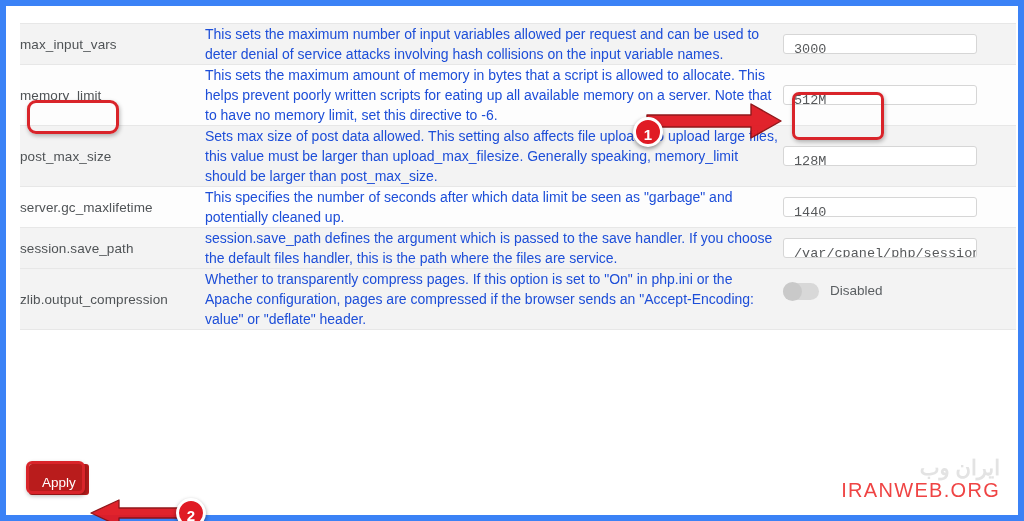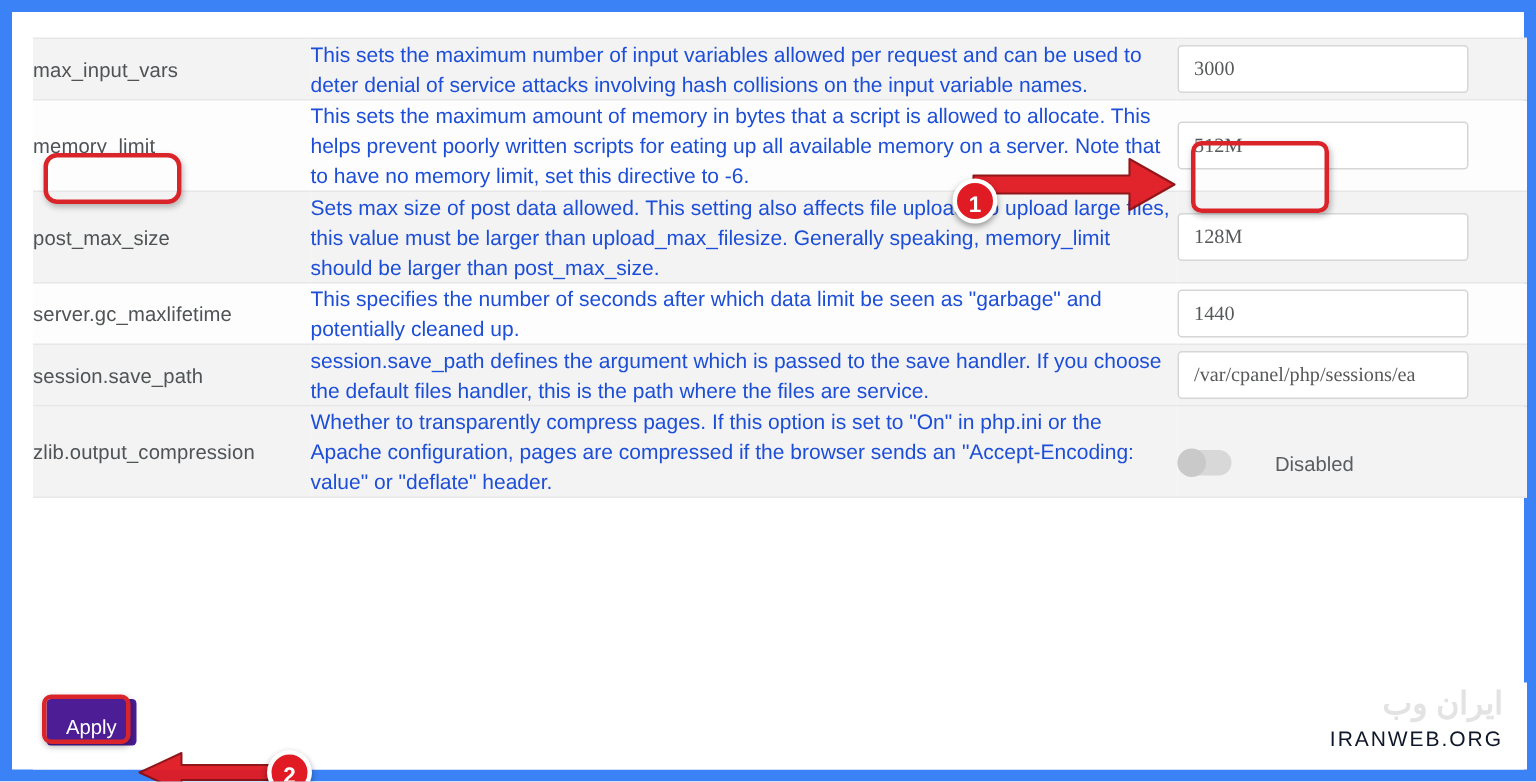--- a/index.html
+++ b/index.html
@@ -12,21 +12,21 @@
     height: 521px;
     overflow: hidden;
     font-family: "Liberation Sans", sans-serif;
   }
 
   #page {
     position: relative;
     width: 1024px;
     height: 521px;
     box-sizing: border-box;
-    border: 8px solid #3b82f6;
+    border: 6px solid #3b82f6;
     background: #ffffff;
   }
 
   .settings-table {
     position: absolute;
     left: 14px;
     top: 17px;
     width: 996px;
     border-collapse: collapse;
     table-layout: fixed;
@@ -61,40 +61,40 @@
 
   .cell-value {
     padding: 10px 0 10px 0;
     text-align: left;
   }
 
   .value-input {
     display: block;
     box-sizing: border-box;
     width: 194px;
-    height: 32px;
+    height: 20px;
     margin: 0;
     padding: 4px 10px;
     border: 1px solid #d6d6d6;
     border-radius: 3px;
     background: #ffffff;
-    font-family: Liberation Serif, serif;
+    font-family: Liberation Mono, monospace;
     font-size: 13.5px;
     color: #57595b;
     outline: none;
     overflow: hidden;
     white-space: nowrap;
     line-height: 22px;
   }
 
   
   .toggle-wrap {
     display: flex;
-    align-items: flex-end;
-    gap: 29px;
+    align-items: flex-start;
+    gap: 11px;
     height: 32px;
   }
   .toggle {
     position: relative;
     width: 36px;
     height: 17px;
     border-radius: 9px;
     background: #d8d8d8;
     flex: 0 0 auto;
   }
@@ -124,21 +124,21 @@
   .apply-button {
     position: absolute;
     left: 9px;
     top: 11px;
     box-sizing: border-box;
     min-width: 59px;
     height: 31px;
     padding: 6px 13px 0 13px;
     border: none;
     border-radius: 3px;
-    background: #4c1d95;
+    background: #b91c1c;
     color: #ffffff;
     font-family: "Liberation Sans", sans-serif;
     font-size: 13.5px;
     line-height: 19px;
     text-align: center;
     cursor: pointer;
   }
 
   .watermark {
     position: absolute;
@@ -152,22 +152,22 @@
     font-size: 21px;
     font-weight: bold;
     color: #e3e3e3;
     letter-spacing: 1px;
     line-height: 26px;
     text-shadow: 0 1px 0 #ffffff;
     direction: rtl;
   }
   .watermark .wm-en {
     font-family: "Liberation Sans", sans-serif;
-    font-size: 14px;
-    color: #0f172a;
+    font-size: 20px;
+    color: #ef4444;
     letter-spacing: 1.3px;
     line-height: 19px;
     text-shadow: 0 1px 0 #ffffff;
   }
 
   
   .anno { position: absolute; }
 
   .anno-box {
     box-sizing: border-box;

